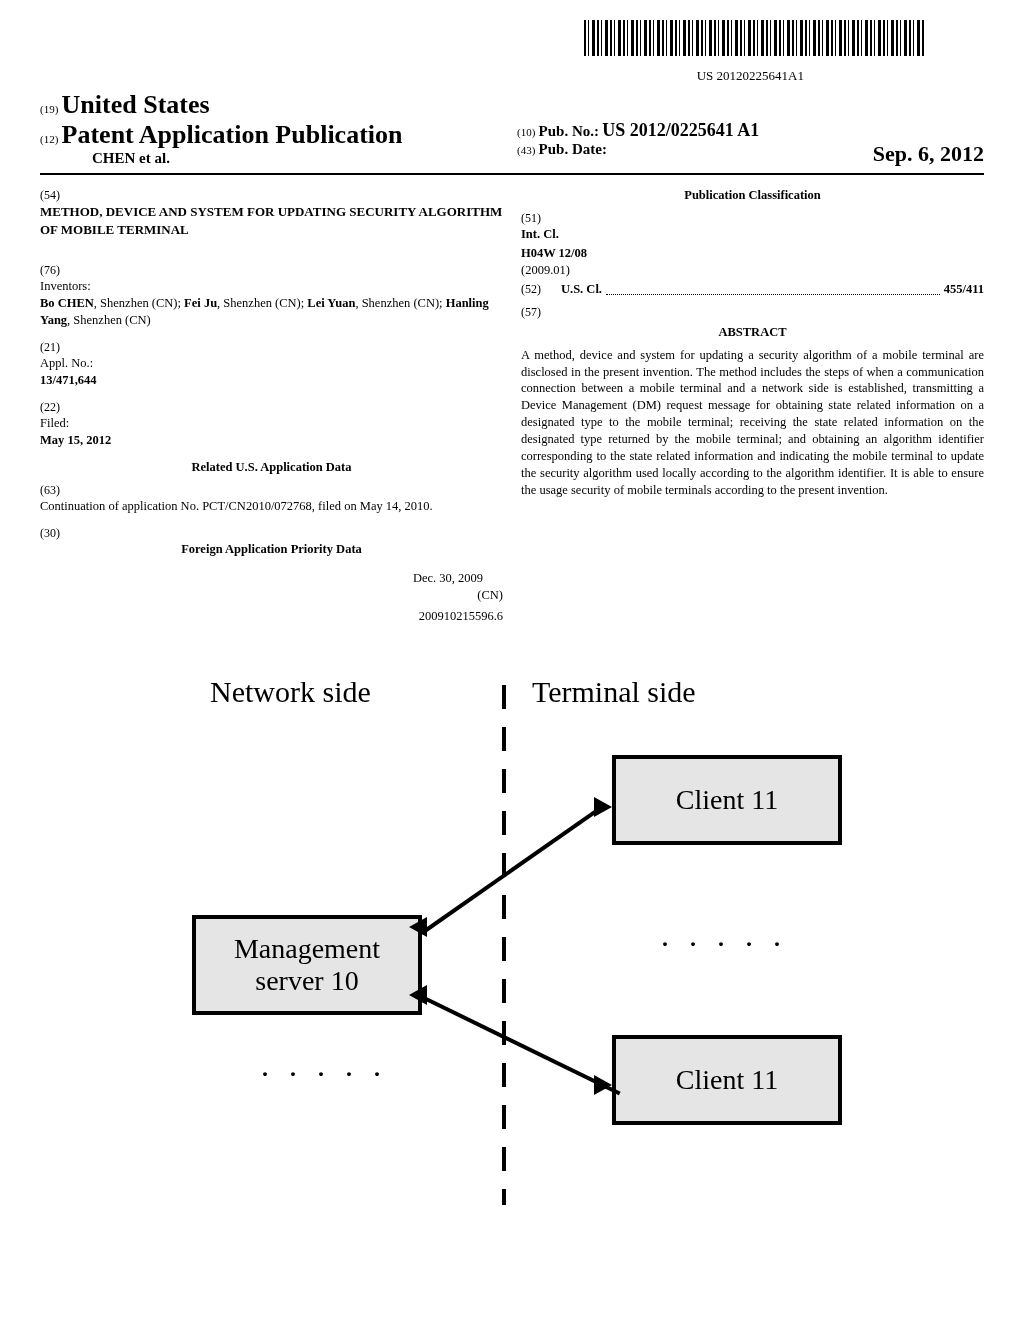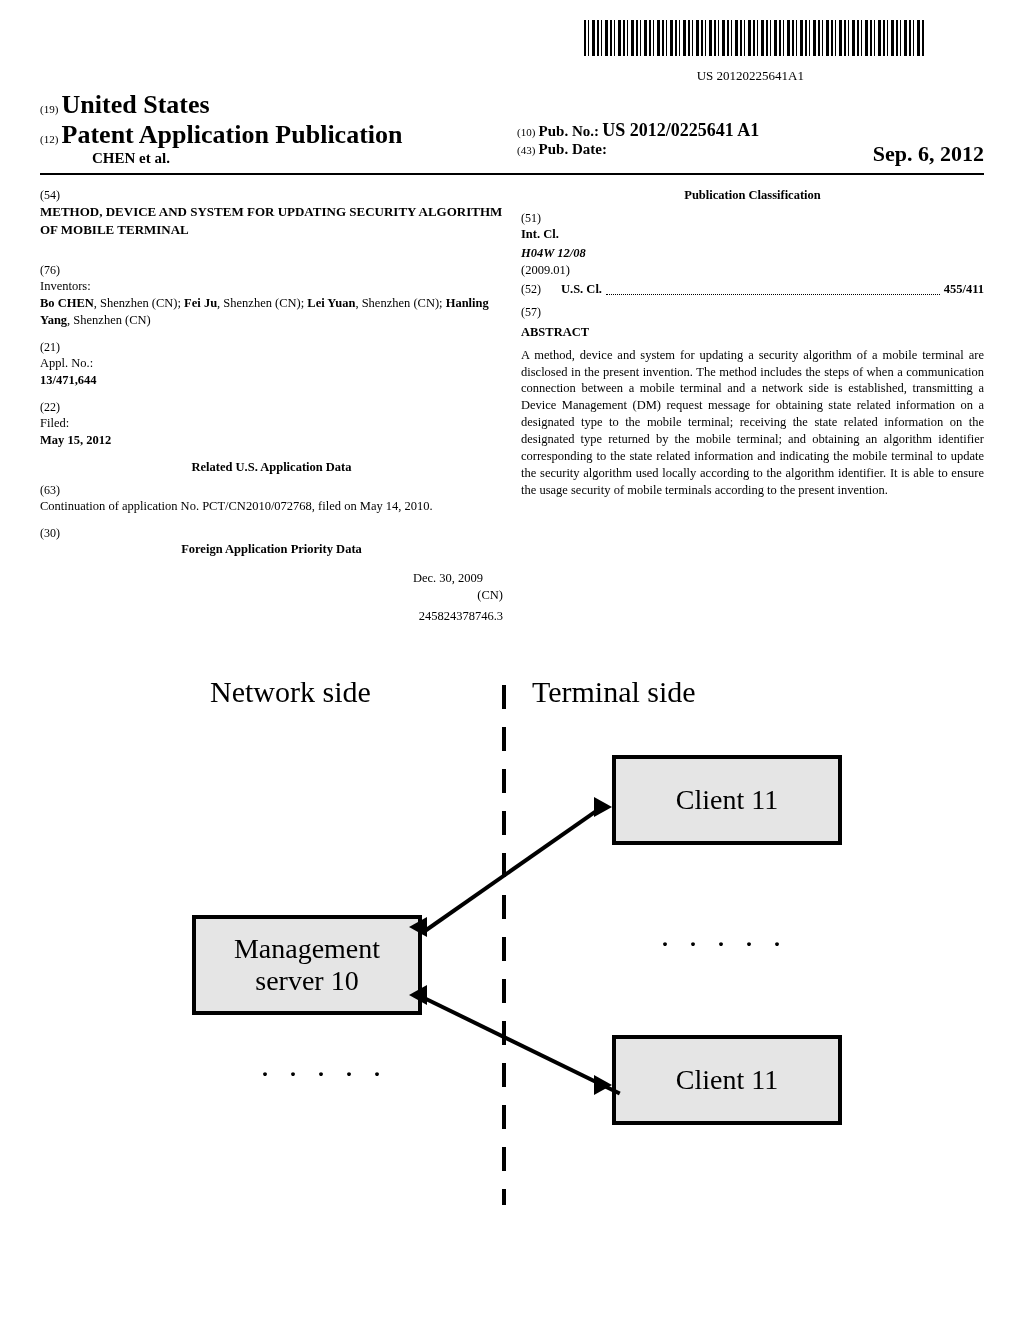--- a/index.html
+++ b/index.html
@@ -53,30 +53,30 @@
     }
     .col { flex: 1; font-size: 12.5px; line-height: 1.35; }
     .field-row { display: flex; margin-bottom: 10px; flex-direction: column; }
     .field-code { width: 40px; font-size: 12px; }
     .field-label { width: 90px; }
     .field-value { flex: 1; }
     .bold { font-weight: bold; }
     .invention-title { font-weight: bold; font-size: 13px; margin-bottom: 14px; }
     .section-heading { text-align: center; font-weight: bold; margin: 10px 0 6px; font-size: 12.5px; }
     .pub-class-heading { text-align: center; font-weight: bold; margin-bottom: 6px; font-size: 12.5px; }
-    .abstract-heading { font-weight: bold; margin: 4px 0; font-size: 12.5px; }
+    .abstract-heading { text-align: center; font-weight: bold; margin: 4px 0; font-size: 12.5px; }
     .abstract-text { text-align: justify; }
     .dots-leader {
       border-bottom: 1px dotted #000;
       flex: 1;
       margin: 0 4px 3px 4px;
       height: 10px;
     }
     .cl-row { display: flex; align-items: flex-end; }
-    .italic { font-style: italic; }
+    .italic { }
     .diagram {
       position: relative;
       width: 760px;
       height: 560px;
       margin: 40px auto 0;
       font-family: 'Times New Roman', serif;
     }
     .diag-label { font-size: 30px; position: absolute; }
     .diag-box {
       position: absolute;
@@ -179,21 +179,21 @@
       <div class="field-value">Continuation of application No. PCT/CN2010/072768, filed on May 14, 2010.</div>
     </div>
     <div class="field-row" style="margin-top:8px;">
       <div class="field-code">(30)</div>
       <div class="field-value section-heading" style="text-align:center;margin:0;">Foreign Application Priority Data</div>
     </div>
     <div class="cl-row" style="margin-top:12px;flex-direction:column;">
       <span style="width:90px;">Dec. 30, 2009</span>
       <span>(CN)</span>
       <span class="dots-leader"></span>
-      <span>245824378746.3</span>
+      <span>200910215596.6</span>
     </div>
   </div>
 
   <div class="col">
     <div class="pub-class-heading">Publication Classification</div>
     <div class="field-row" style="margin-bottom:2px;">
       <div class="field-code">(51)</div>
       <div class="bold">Int. Cl.</div>
     </div>
     <div class="field-row" style="margin-bottom:2px;">

